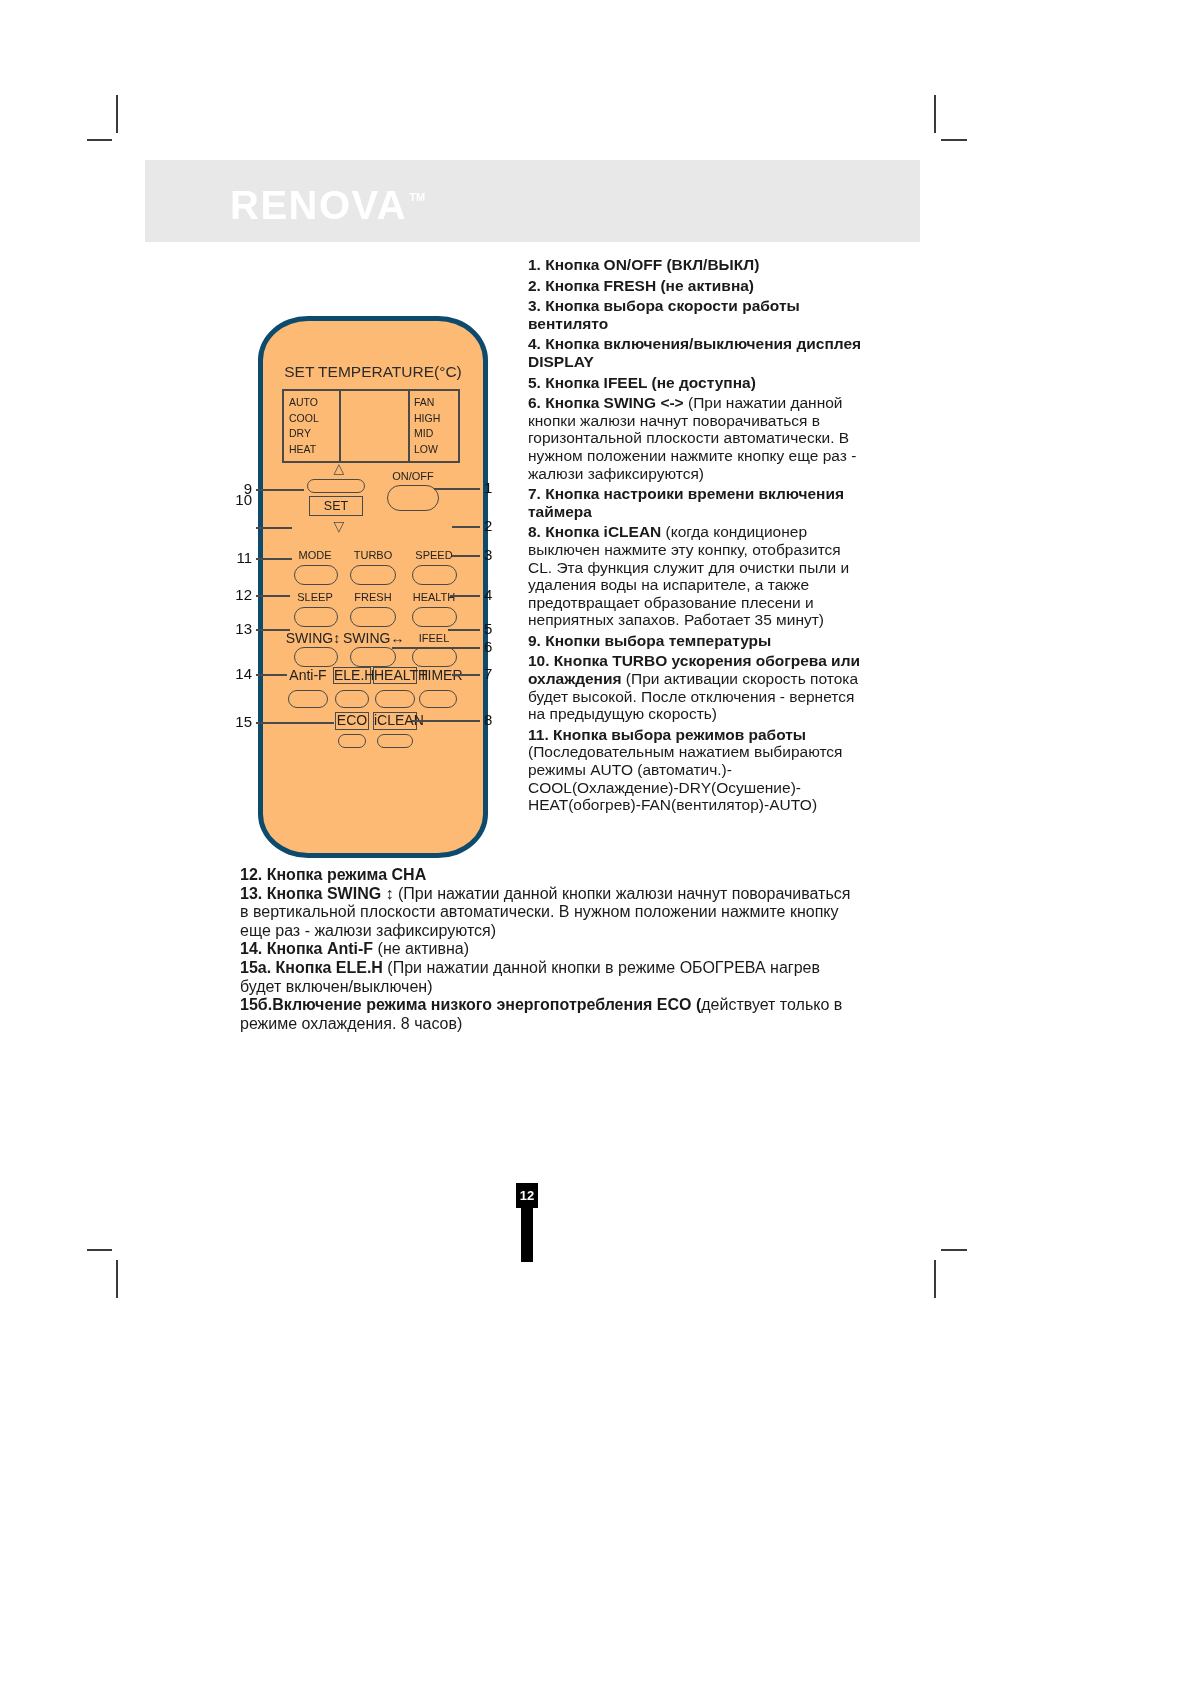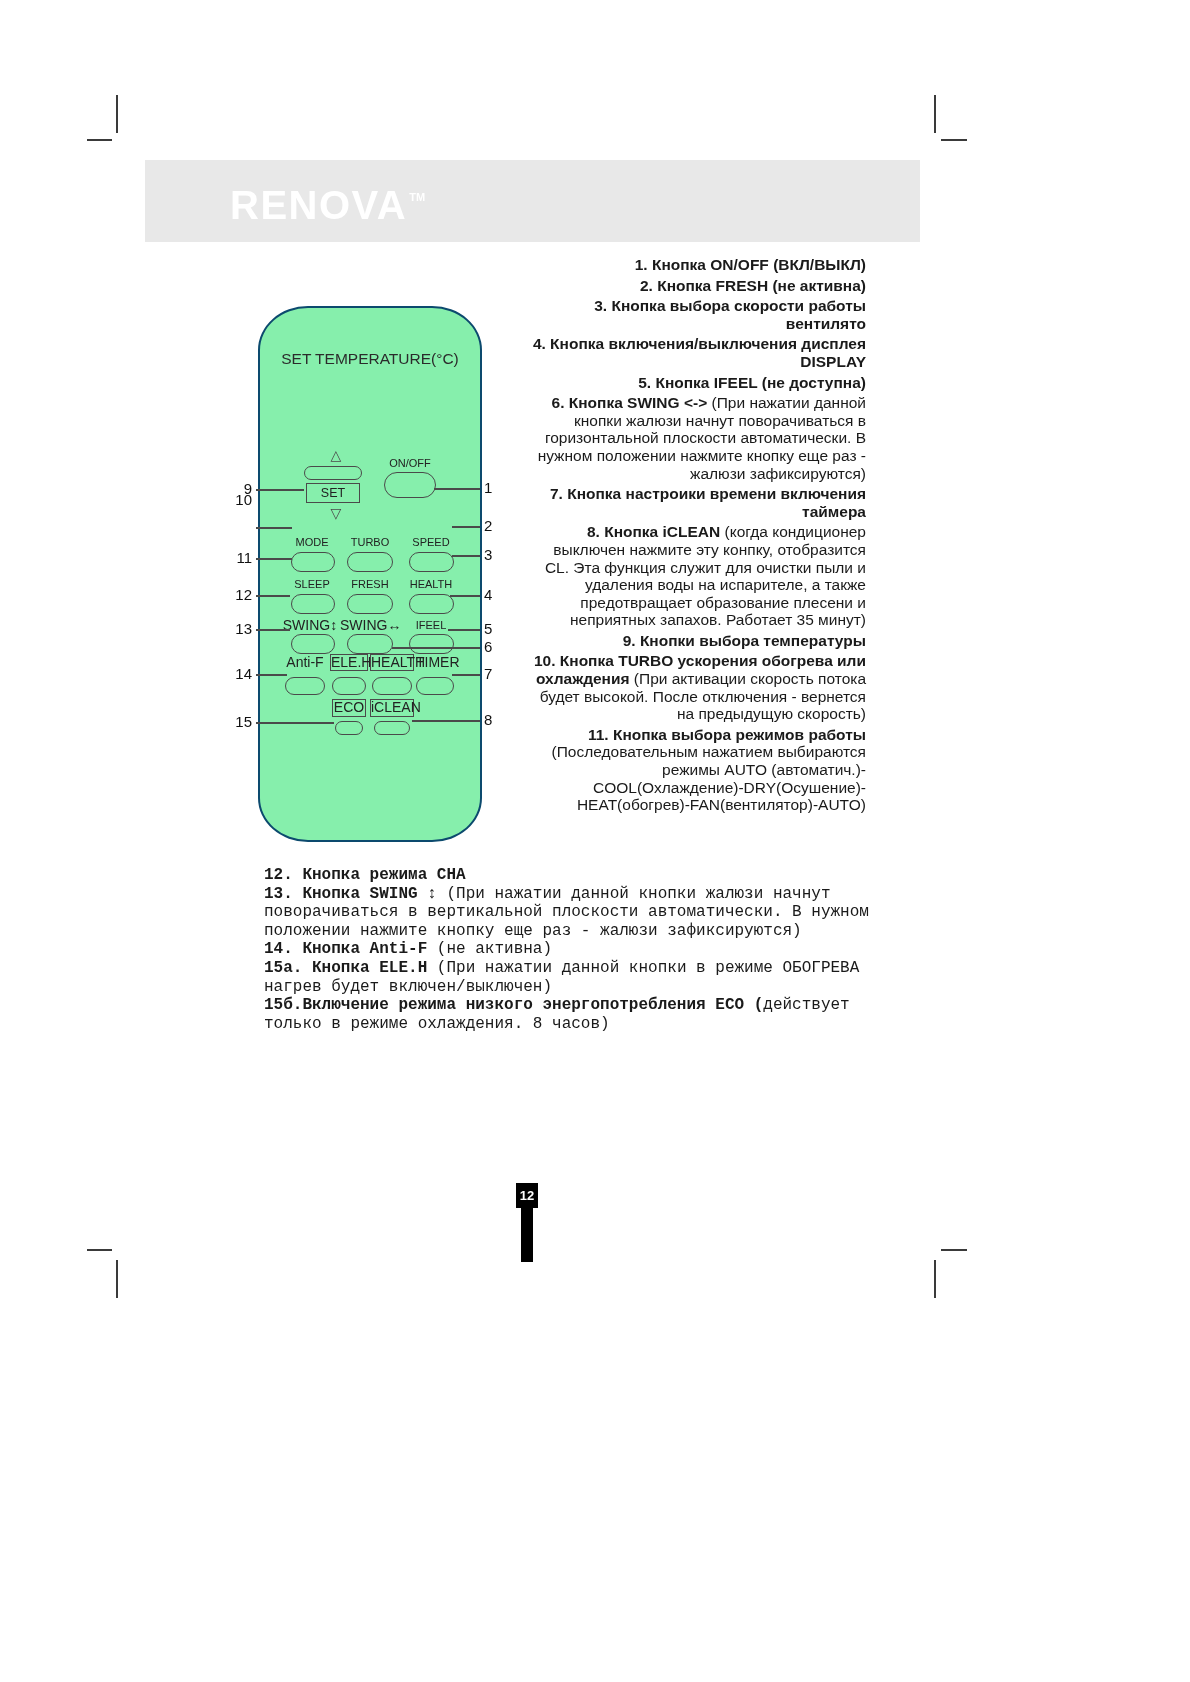--- a/index.html
+++ b/index.html
@@ -10,22 +10,22 @@
   .mark { position:absolute; background:#3a3a3a; }
 
   
   .header { position:absolute; left:145px; top:160px; width:775px; height:82px;
             background:#e8e8e8; display:flex; align-items:center; }
   .logo { margin-left:85px; font-size:40px; font-weight:bold; color:#ffffff;
           letter-spacing:1.5px; line-height:40px; }
   .logo sup { font-size:11px; vertical-align:18px; letter-spacing:0; margin-left:2px; }
 
   
-  .remote { position:absolute; left:258px; top:306px; width:220px; height:532px;
-            border:2px solid #0c4a6e; border-radius:50px / 44px; background:#86efac; }
+  .remote { position:absolute; left:258px; top:316px; width:220px; height:532px;
+            border:5px solid #0c4a6e; border-radius:50px / 44px; background:#fdba74; }
   .remote .title { position:absolute; left:0; top:42px; width:100%; text-align:center;
                    font-size:15.5px; color:#2b2b2b; white-space:nowrap; }
   .display { position:absolute; left:19px; top:68px; width:178px; height:74px;
              border:2px solid #4a4a4a; display:flex; box-sizing:border-box; }
   .cellL { width:50px; border-right:2px solid #4a4a4a; padding:4px 0 0 5px;
            font-size:10.5px; line-height:15.5px; color:#222; }
   .cellC { flex:1; }
   .cellR { width:44px; border-left:2px solid #4a4a4a; padding:4px 0 0 4px;
            font-size:10.5px; line-height:15.5px; color:#222; }
   .tri { position:absolute; width:36px; text-align:center; font-size:14px; color:#4a4a4a; line-height:14px; }
@@ -37,22 +37,22 @@
             border:1.5px solid #4a4a4a; box-sizing:border-box; text-align:center;
             font-size:12.5px; line-height:18px; color:#222; }
 
   
   .cnum { position:absolute; font-size:15px; color:#111; line-height:16px; }
   .cnum.left { width:22px; text-align:right; }
   .cline { position:absolute; height:1.7px; background:#4a4a4a; }
 
   
   .rc { position:absolute; left:528px; top:256px; width:338px; }
-  .rc p { margin:0 0 3px 0; font-size:15.5px; line-height:17.6px;text-align:right; }
-  .bt { position:absolute; left:264px; top:866px; width:620px;font-family:Liberation Mono, monospace; }
+  .rc p { margin:0 0 3px 0; font-size:15.5px; line-height:17.6px; }
+  .bt { position:absolute; left:240px; top:866px; width:620px; }
   .bt p { margin:0; font-size:16px; line-height:18.6px; }
   b { font-weight:bold; }
 
   
   .note { position:absolute; left:232px; top:1040px; width:613px; height:112px;
           background:#e4e4e4; box-sizing:border-box; padding:8px 12px 0 8px; }
   .note .ntitle { margin:0 0 4px 0; font-size:16.5px; font-weight:bold; }
   .note p.nline { margin:0; font-size:16px; line-height:21.5px; text-indent:12px; }
 
   
@@ -77,20 +77,35 @@
 
   <div class="header">
     <div class="logo">
       <span>RENOVA</span><sup>TM</sup>
     </div>
   </div>
 
   <div class="remote">
     <div class="title">SET TEMPERATURE(°C)</div>
 
+    <div class="display">
+      <div class="cellL">
+        <div>AUTO</div>
+        <div>COOL</div>
+        <div>DRY</div>
+        <div>HEAT</div>
+      </div>
+      <div class="cellC"></div>
+      <div class="cellR">
+        <div>FAN</div>
+        <div>HIGH</div>
+        <div>MID</div>
+        <div>LOW</div>
+      </div>
+    </div>
 
     <div class="tri" style="left:58px;top:140px">△</div>
     <div class="pill" style="left:44px;top:158px;width:58px;height:14px;border-radius:8px"></div>
     <div class="setbox">SET</div>
     <div class="tri" style="left:58px;top:198px">▽</div>
 
     <div class="rlabel" style="left:118px;top:149px;width:64px">ON/OFF</div>
     <div class="pill" style="left:124px;top:164px;width:52px;height:26px;border-radius:14px"></div>
 
     <div class="rlabel" style="left:28px;top:228px;width:48px">MODE</div>

